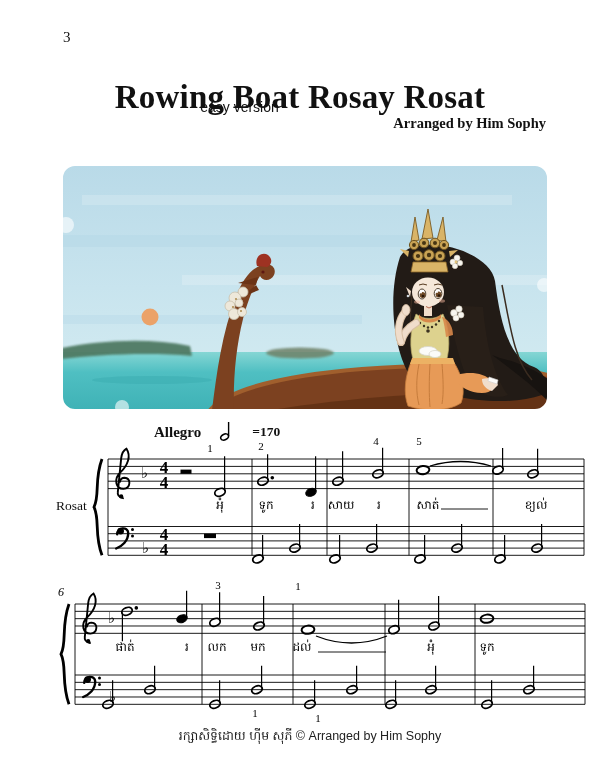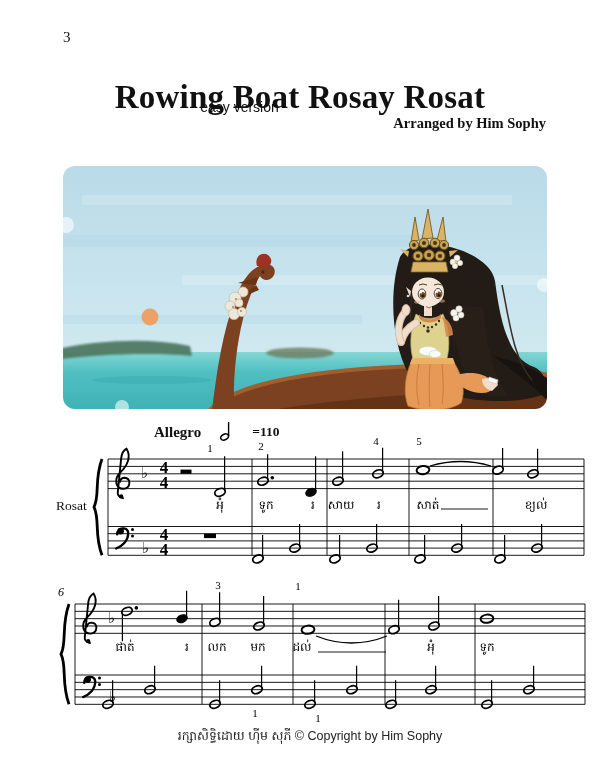--- a/index.html
+++ b/index.html
@@ -188,21 +188,21 @@
       <circle cx="60" cy="242" r="7" fill="#fff" opacity="0.6"></circle>
     </svg>
   </div>
 
   <div class="tempo">
     <span class="tempo-marking">Allegro</span>
     <svg width="15" height="21" viewBox="0 0 15 21">
       <ellipse cx="5.6" cy="17" rx="4.1" ry="2.8" transform="rotate(-25 5.6 17)" fill="none" stroke="#000" stroke-width="1.6"></ellipse>
       <line x1="9.6" y1="16" x2="9.6" y2="2" stroke="#000" stroke-width="1.4"></line>
     </svg>
-    <span class="tempo-bpm">=110</span>
+    <span class="tempo-bpm">=170</span>
   </div>
 
   <div class="piano-label">Rosat</div>
 
   <svg id="score" class="score-svg" width="600" height="776" viewBox="0 0 600 776">
       <g>
         <line x1="108" y1="459" x2="584" y2="459" stroke="#000" stroke-width="0.9"></line>
         <line x1="108" y1="526.5" x2="584" y2="526.5" stroke="#000" stroke-width="0.9"></line>
         <line x1="108" y1="466.4" x2="584" y2="466.4" stroke="#000" stroke-width="0.9"></line>
         <line x1="108" y1="533.7" x2="584" y2="533.7" stroke="#000" stroke-width="0.9"></line>
@@ -350,14 +350,14 @@
         <text x="217" y="651" class="lyric">លក</text>
         <text x="258" y="651" class="lyric">មក</text>
         <text x="302" y="651" class="lyric">ដល់</text>
         <text x="431" y="651" class="lyric">អុំ</text>
         <text x="487" y="651" class="lyric">ទូក</text>
         <line x1="318" y1="652" x2="386" y2="652" stroke="#000" stroke-width="0.9"></line>
         <path d="M 316 636 Q 351.5 650 387 636" fill="none" stroke="#000" stroke-width="1.3"></path>
       </g>
     </svg>
 
-  <div class="footer">រក្សាសិទ្ធិដោយ ហ៊ីម សុភី © Copyright by Him Sophy</div>
+  <div class="footer">រក្សាសិទ្ធិដោយ ហ៊ីម សុភី © Arranged by Him Sophy</div>
 </div>
 
 </body></html>

